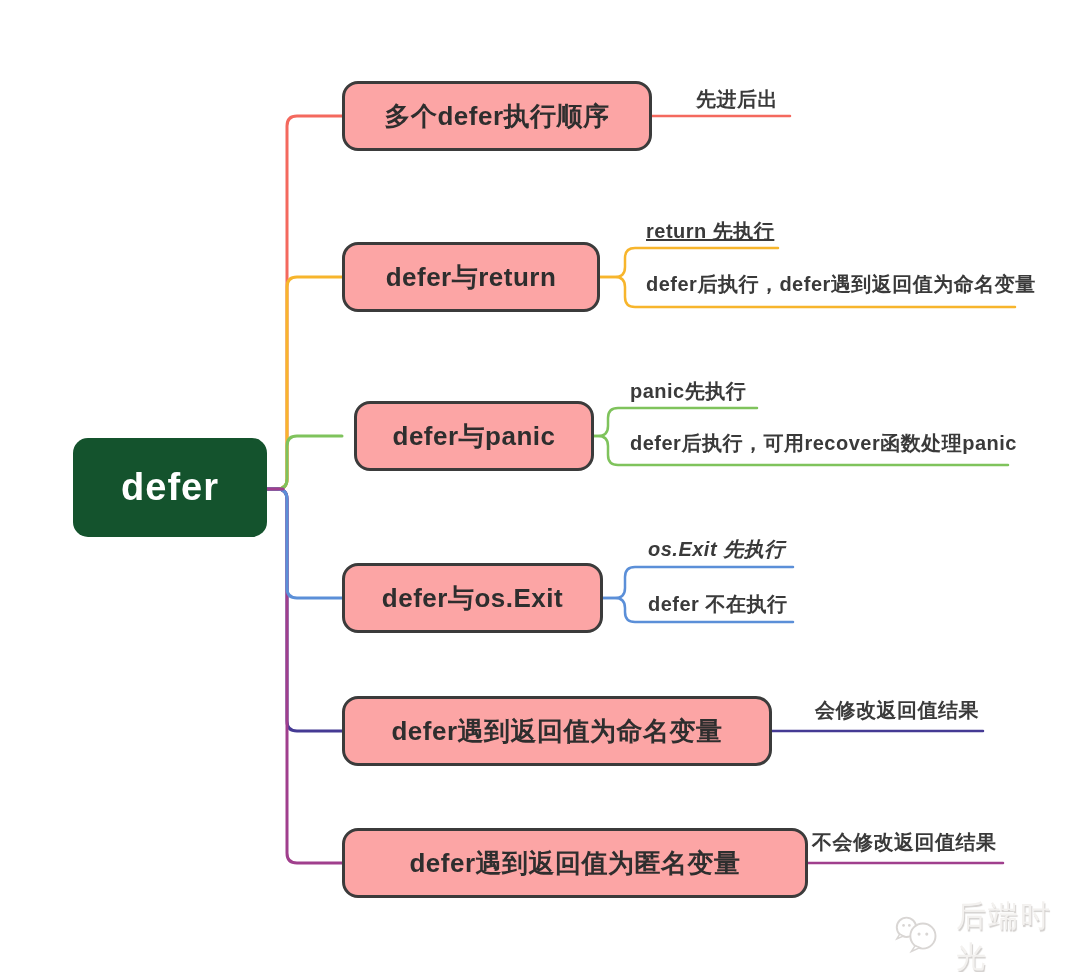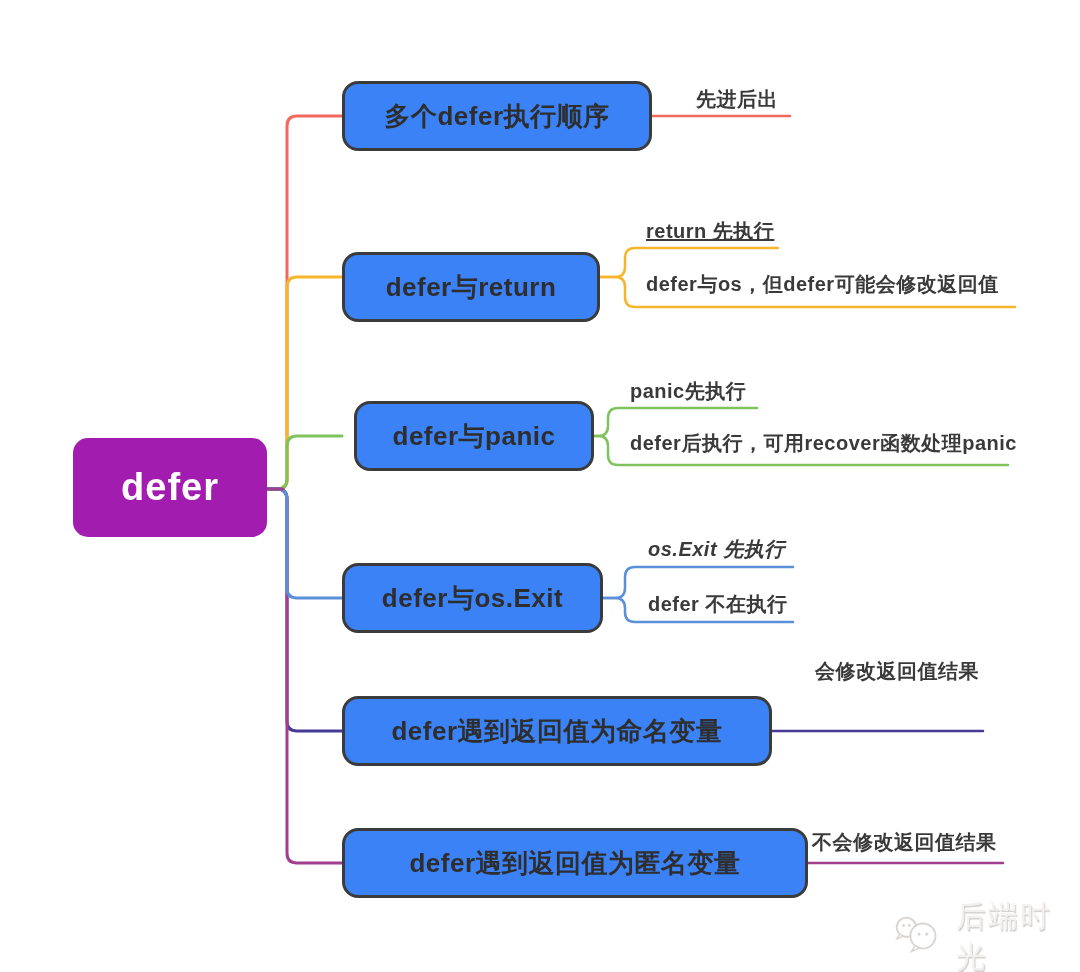--- a/index.html
+++ b/index.html
@@ -7,31 +7,31 @@
     width:1080px;height:972px;position:relative;overflow:hidden;
     background:#ffffff;
     font-family:"Liberation Sans","DejaVu Sans",sans-serif;
   }
   .canvas{position:absolute;inset:0;}
   svg.wires{position:absolute;left:0;top:0;width:1080px;height:972px;}
   svg.wires path{fill:none;stroke-linecap:round;}
 
   .topic-box{
     position:absolute;
-    background:#3b82f6;
+    background:#fca5a5;
     border:3px solid #3b3b3b;
     border-radius:16px;
     display:flex;align-items:center;justify-content:center;
     font-weight:bold;font-size:26px;color:#2e2e2e;
     letter-spacing:.5px;
     box-sizing:border-box;
   }
   .root-node{
     position:absolute;left:73px;top:438px;width:194px;height:99px;
-    background:#a21caf;border-radius:15px;
+    background:#14532d;border-radius:15px;
     display:flex;align-items:center;justify-content:center;
     color:#ffffff;font-weight:bold;font-size:38px;letter-spacing:1px;
   }
   .leaf-label{
     position:absolute;
     font-size:20px;font-weight:600;color:#3a3a3a;
     white-space:nowrap;letter-spacing:.5px;
   }
   .watermark{
     position:absolute;left:890px;top:896px;
@@ -70,38 +70,38 @@
     <path stroke-width="2.5" d="M 603 598 L 615 598 Q 625 598 625 588 L 625 577 Q 625 567 635 567 L 793 567" stroke="#5b8fd8"></path>
     <path stroke-width="2.5" d="M 603 598 L 615 598 Q 625 598 625 608 L 625 612 Q 625 622 635 622 L 793 622" stroke="#5b8fd8"></path>
 
     <path stroke-width="2.5" d="M 772 731 L 983 731" stroke="#453a94"></path>
     <path stroke-width="2.5" d="M 770 863 L 1003 863" stroke="#a03f8d"></path>
   </svg>
 
   <div class="root-node">defer</div>
 
   <div class="topic-box" style="left:342px;top:81px;width:310px;height:70px;">多个defer执行顺序</div>
-  <div class="topic-box" style="left:342px;top:252px;width:258px;height:70px;">defer与return</div>
+  <div class="topic-box" style="left:342px;top:242px;width:258px;height:70px;">defer与return</div>
   <div class="topic-box" style="left:342px;top:401px;width:240px;height:70px;margin-left:12px;">defer与panic</div>
   <div class="topic-box" style="left:342px;top:696px;width:430px;height:70px;">defer遇到返回值为命名变量</div>
   <div class="topic-box" style="left:342px;top:563px;width:261px;height:70px;">defer与os.Exit</div>
   <div class="topic-box" style="left:342px;top:828px;width:466px;height:70px;">defer遇到返回值为匿名变量</div>
 
   <div class="leaf-label" style="left:696px;top:86px;">先进后出</div>
 
   <div class="leaf-label" style="left:646px;top:218px;text-decoration:underline;">return 先执行</div>
-  <div class="leaf-label" style="left:646px;top:271px;">defer与os，但defer可能会修改返回值</div>
+  <div class="leaf-label" style="left:646px;top:271px;">defer后执行，defer遇到返回值为命名变量</div>
 
   <div class="leaf-label" style="left:630px;top:378px;">panic先执行</div>
   <div class="leaf-label" style="left:630px;top:430px;">defer后执行，可用recover函数处理panic</div>
 
   <div class="leaf-label" style="left:648px;top:536px;font-style:italic;">os.Exit 先执行</div>
   <div class="leaf-label" style="left:648px;top:591px;">defer 不在执行</div>
 
-  <div class="leaf-label" style="left:815px;top:658px;text-align:center;">会修改返回值结果</div>
+  <div class="leaf-label" style="left:815px;top:697px;text-align:center;">会修改返回值结果</div>
 
   <div class="leaf-label" style="left:812px;top:829px;">不会修改返回值结果</div>
 
   <div class="watermark">
     <svg width="60" height="50" viewBox="0 0 60 50">
       <g fill="#ffffff" stroke="#d9d6d4" stroke-width="2">
         <circle cx="17" cy="15" r="10"></circle>
         <path d="M 10 22 L 7 27 L 14 24 Z" stroke-width="1.5"></path>
         <circle cx="34" cy="24" r="13"></circle>
         <path d="M 26 34 L 22 40 L 31 36 Z" stroke-width="1.5"></path>

